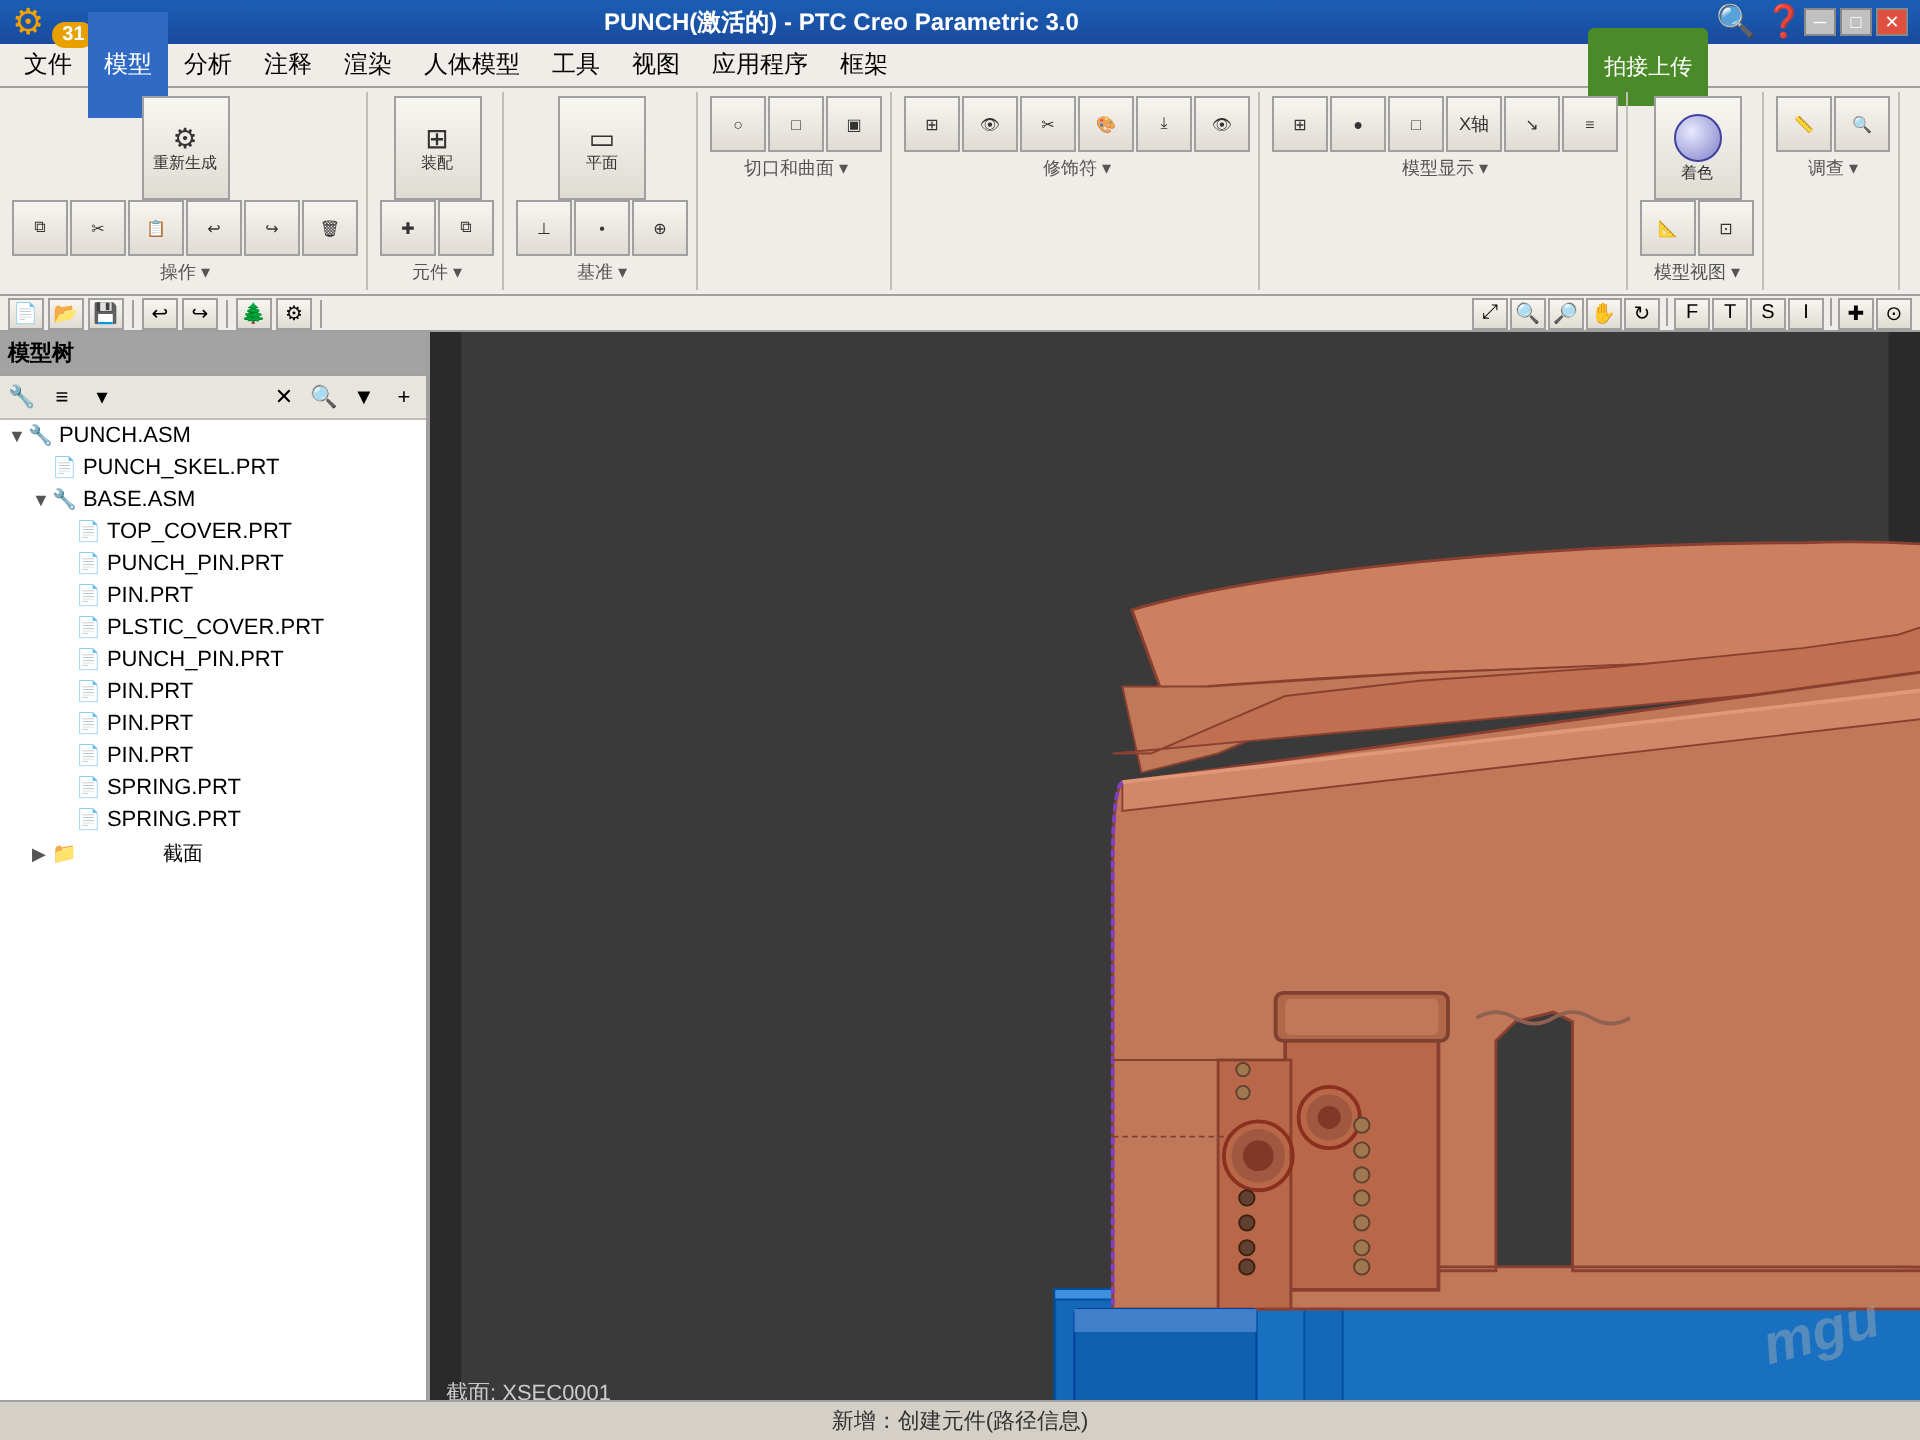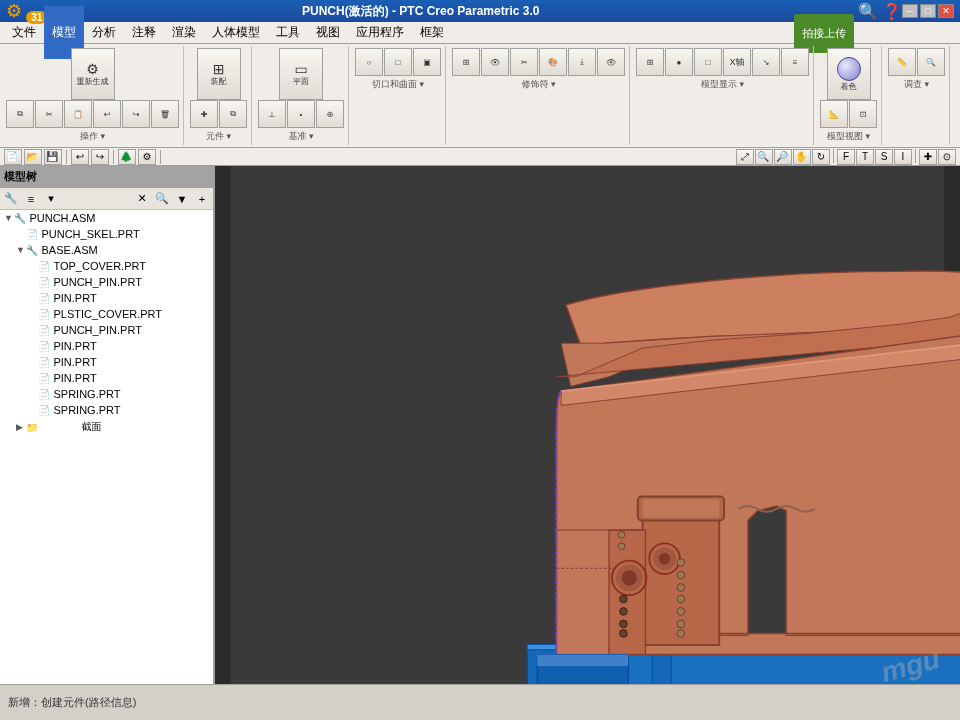--- a/index.html
+++ b/index.html
@@ -136,27 +136,27 @@
 
     .watermark {
       position: absolute; bottom: 30px; right: 20px;
       color: rgba(180,180,180,0.4);
       font-size: 28px; font-style: italic; font-weight: bold;
       transform: rotate(-15deg);
     }
 
     
     #statusbar {
-      height: 36px;
+      height: 20px;
       background: #d4d0c8;
       border-top: 1px solid #a0a0a0;
       display: flex; align-items: center;
       padding: 0 8px;
       font-size: 11px; color: #333;
-      position: absolute; bottom: 0; left: 0; right: 0;
+      position: absolute; bottom: 0; left: 0; right: 0; justify-content: center;
     }
 
     
     #punch-svg {
       width: 100%; height: 100%;
     }
   </style>
 </head>
 <body>
 

